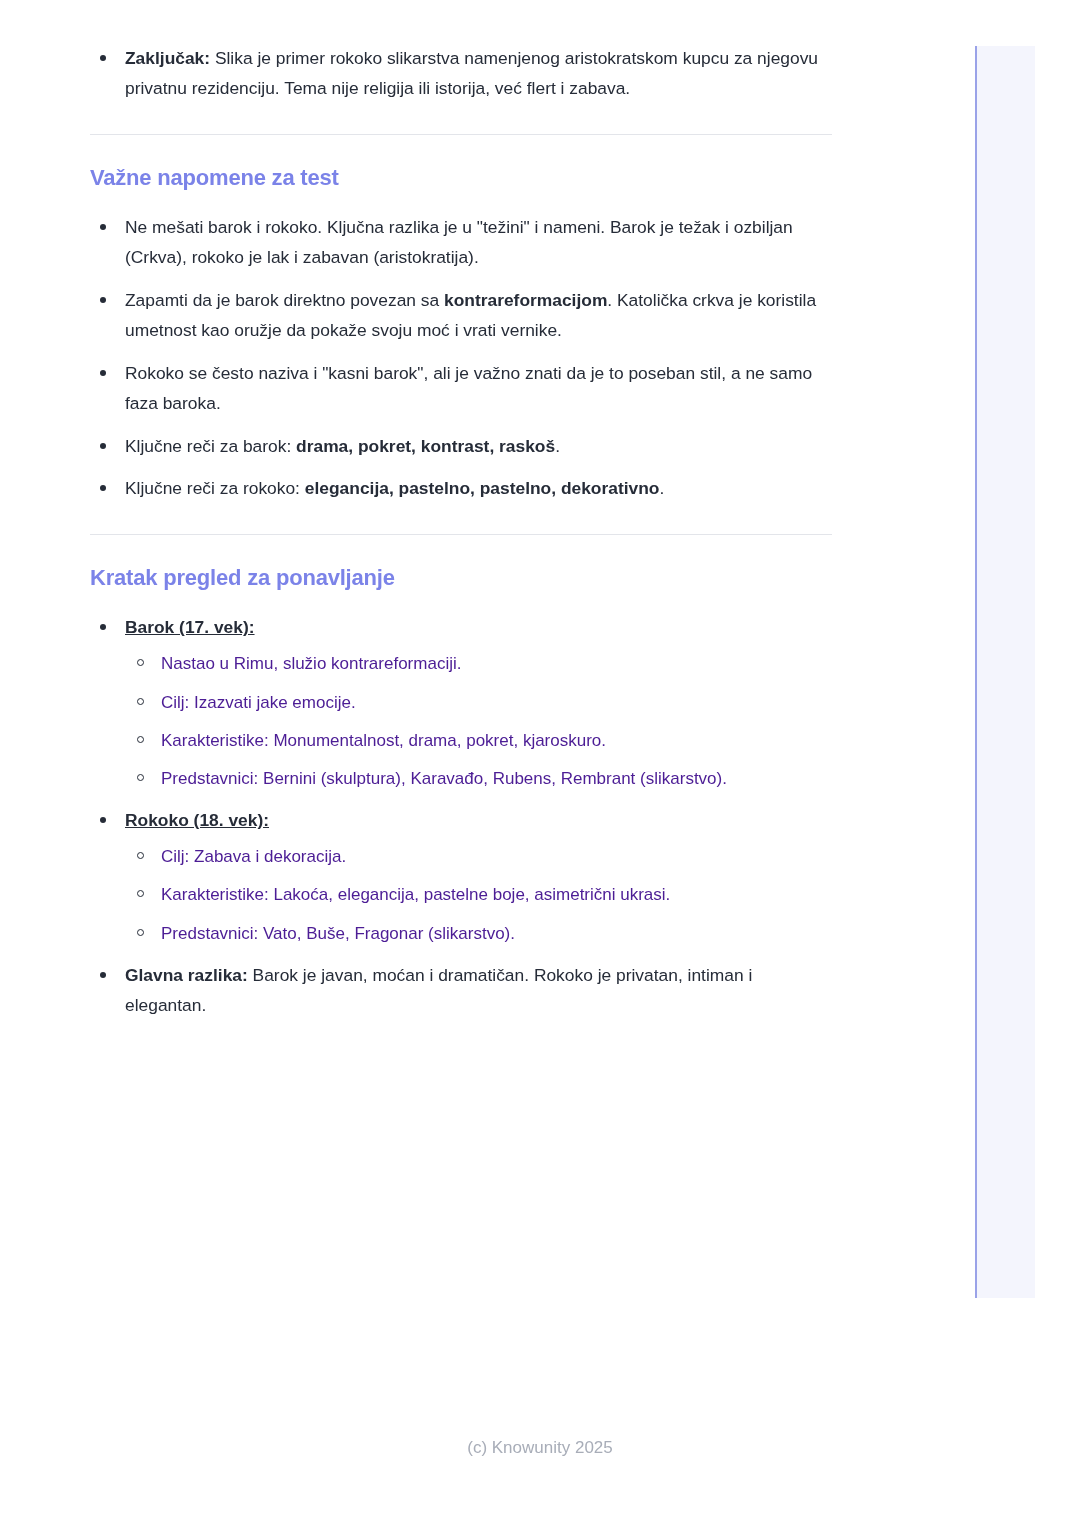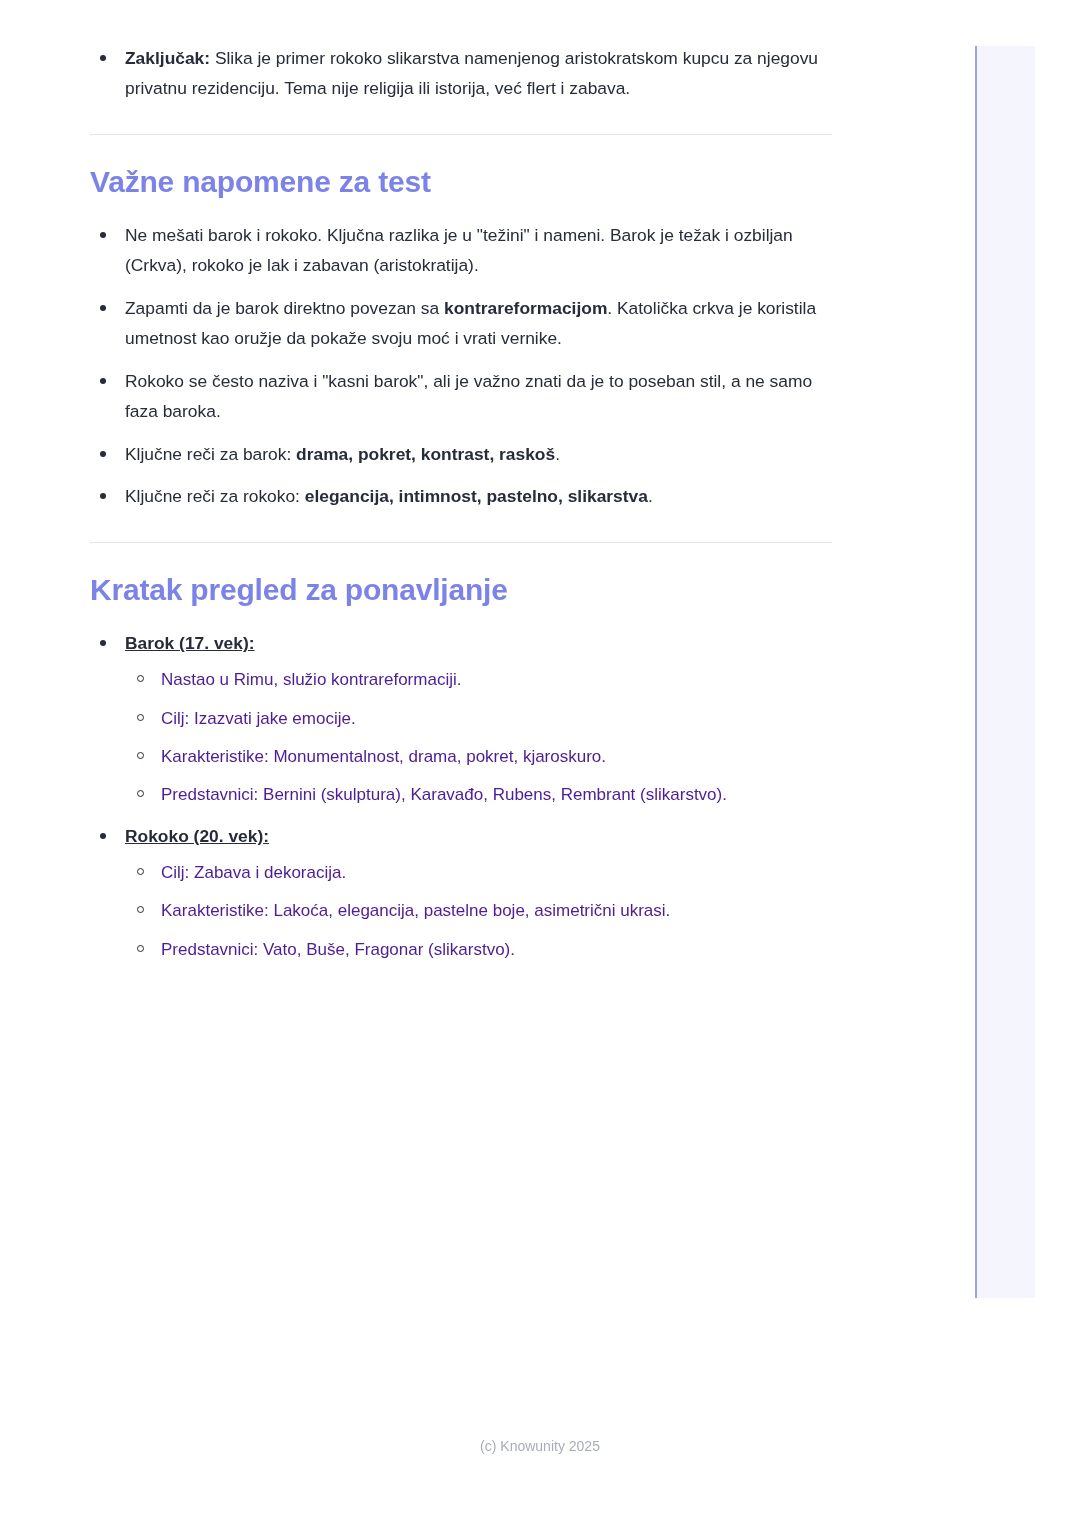--- a/index.html
+++ b/index.html
@@ -86,40 +86,40 @@
     box-sizing: border-box;
   }
   .b { font-weight: bold; }
   hr.rule {
     border: none;
     border-top: 1px solid #e3e5ea;
     margin: 30px 0 30px 0;
     width: 742px;
   }
   h2.section {
-    font-size: 30px;
+    font-size: 22px;
     font-weight: bold;
     color: #7b83e8;
     margin: 0 0 22px 0;
     letter-spacing: -0.2px;
   }
   .group-title {
     font-size: 17.4px;
     font-weight: bold;
     color: #262c38;
     line-height: 1.6;
     text-decoration: underline;
   }
   .footer {
     position: absolute;
     left: 0;
     top: 1438px;
     width: 1080px;
     text-align: center;
-    font-size: 14px;
+    font-size: 17px;
     color: #a8adb8;
   }
   li.tight { margin-bottom: 10px; }
   li.grouped { margin-bottom: 20px; }
 </style>
 </head>
 <body>
 
 <div class="page">
 
@@ -144,45 +144,48 @@
       <li>
         <span>Zapamti da je barok direktno povezan sa </span><span class="b">kontrareformacijom</span><span>. Katolička crkva je koristila umetnost kao oružje da pokaže svoju moć i vrati vernike.</span>
       </li>
       <li>
         <span>Rokoko se često naziva i "kasni barok", ali je važno znati da je to poseban stil, a ne samo faza baroka.</span>
       </li>
       <li class="tight">
         <span>Ključne reči za barok: </span><span class="b">drama, pokret, kontrast, raskoš</span><span>.</span>
       </li>
       <li class="tight">
-        <span>Ključne reči za rokoko: </span><span class="b">elegancija, intimnost, pastelno, slikarstva</span><span>.</span>
+        <span>Ključne reči za rokoko: </span><span class="b">elegancija, pastelno, pastelno, dekorativno</span><span>.</span>
       </li>
     </ul>
 
     <hr class="rule">
 
     <h2 class="section">Kratak pregled za ponavljanje</h2>
 
     <ul class="bullets">
       <li class="grouped">
         <span class="group-title">Barok (17. vek):</span>
         <ul class="sub">
           <li>Nastao u Rimu, služio kontrareformaciji.</li>
           <li>Cilj: Izazvati jake emocije.</li>
           <li>Karakteristike: Monumentalnost, drama, pokret, kjaroskuro.</li>
           <li>Predstavnici: Bernini (skulptura), Karavađo, Rubens, Rembrant (slikarstvo).</li>
         </ul>
       </li>
       <li class="grouped">
-        <span class="group-title">Rokoko (20. vek):</span>
+        <span class="group-title">Rokoko (18. vek):</span>
         <ul class="sub">
           <li>Cilj: Zabava i dekoracija.</li>
           <li>Karakteristike: Lakoća, elegancija, pastelne boje, asimetrični ukrasi.</li>
           <li>Predstavnici: Vato, Buše, Fragonar (slikarstvo).</li>
         </ul>
+      </li>
+      <li>
+        <span class="b">Glavna razlika:</span><span> Barok je javan, moćan i dramatičan. Rokoko je privatan, intiman i elegantan.</span>
       </li>
     </ul>
 
   </div>
 
   <div class="footer">(c) Knowunity 2025</div>
 
 </div>
 
 </body></html>

